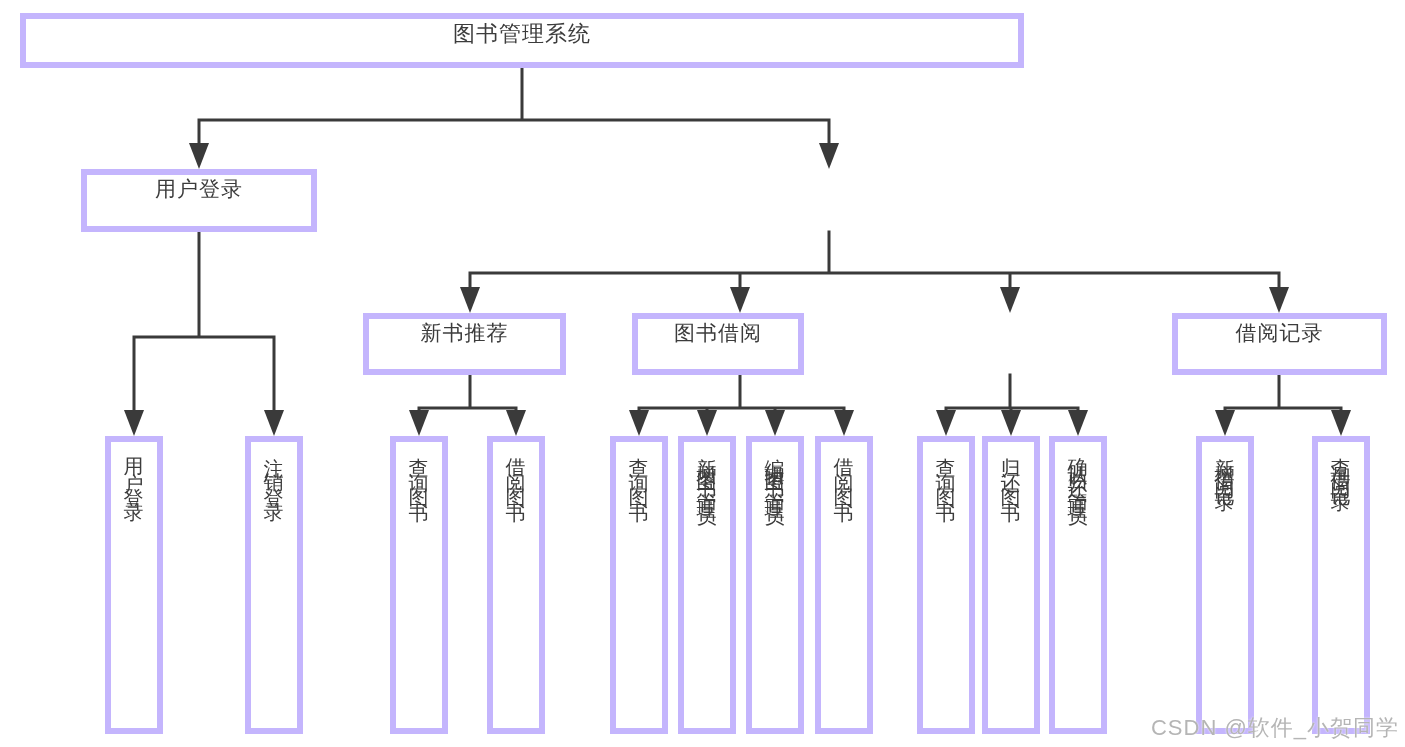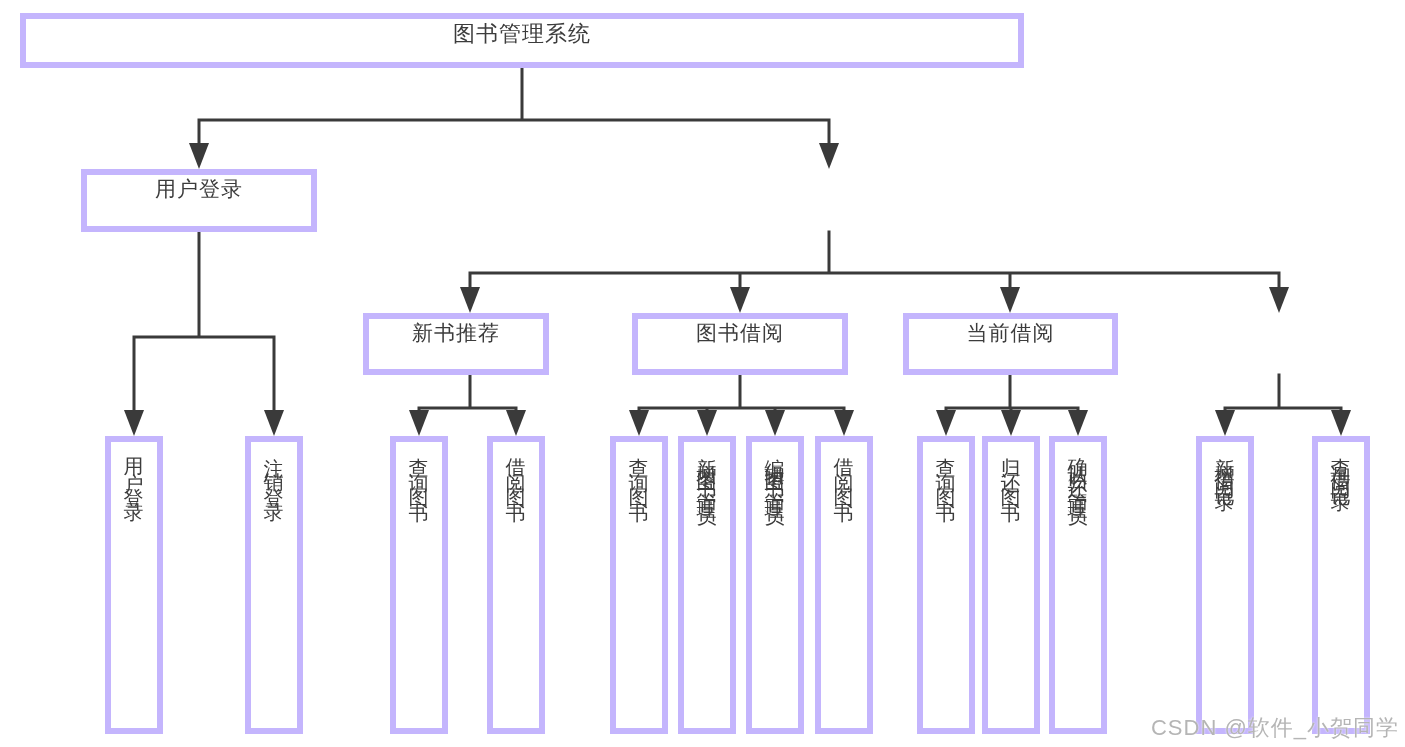--- a/index.html
+++ b/index.html
@@ -18,22 +18,22 @@
   .leaf{width:58px;top:436px;height:298px;}
   .leaf .label{
     writing-mode:vertical-rl;text-orientation:mixed;
     font-size:20px;letter-spacing:15px;line-height:1;
   }
   .leaf .label.long{letter-spacing:7px;font-size:20px;}
   
   #n-root{left:20px;top:13px;width:1004px;height:55px;}
   #n-l2-0{left:81px;top:169px;width:236px;height:63px;}
   #n-l2-1{left:711px;top:169px;width:236px;height:63px;}
-  #n-l3-0{left:363px;top:313px;width:186px;height:62px;}
-  #n-l3-1{left:632px;top:313px;width:216px;height:62px;font-family:Liberation Mono, monospace;}
+  #n-l3-0{left:363px;top:313px;width:203px;height:62px;}
+  #n-l3-1{left:632px;top:313px;width:172px;height:62px;font-family:Liberation Mono, monospace;}
   #n-l3-2{left:903px;top:313px;width:215px;height:62px;}
   #n-l3-3{left:1172px;top:313px;width:215px;height:62px;}
   #leaf-0{left:105px;}
   #leaf-1{left:245px;}
   #leaf-2{left:390px;}
   #leaf-3{left:487px;}
   #leaf-4{left:610px;}
   #leaf-5{left:678px;}
   #leaf-6{left:746px;}
   #leaf-7{left:815px;}
@@ -113,22 +113,22 @@
   <div class="node h-node" id="n-l2-0">
     <span class="label">用户登录</span>
   </div>
 
   <div class="node h-node" id="n-l3-0">
     <span class="label">新书推荐</span>
   </div>
   <div class="node h-node" id="n-l3-1">
     <span class="label">图书借阅</span>
   </div>
-  <div class="node h-node" id="n-l3-2">
-    <span class="label">当前借阅</span>
+  <div class="node h-node" id="n-l3-3">
+    <span class="label">借阅记录</span>
   </div>
 
   <div class="node leaf" id="leaf-0">
     <span class="label">用户登录</span>
   </div>
   <div class="node leaf" id="leaf-1">
     <span class="label">注销登录</span>
   </div>
   <div class="node leaf" id="leaf-2">
     <span class="label">查询图书</span>

